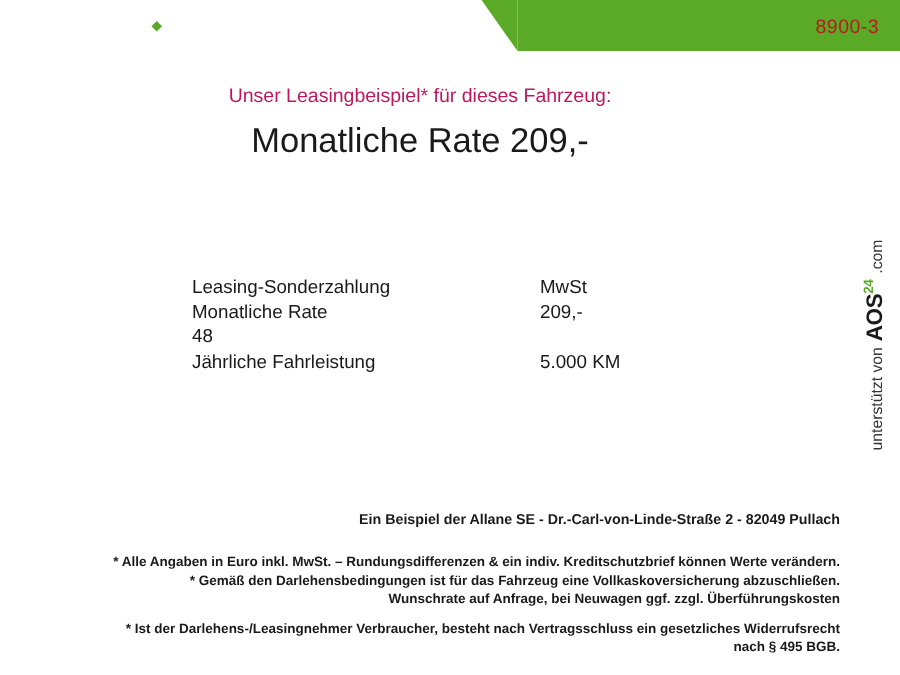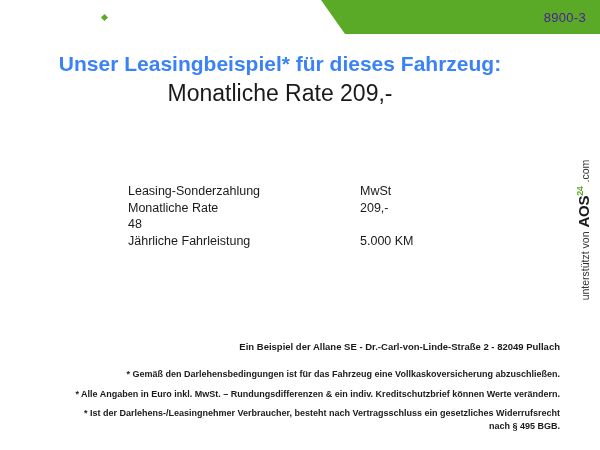--- a/index.html
+++ b/index.html
@@ -74,37 +74,37 @@
     height: 5px;
     background: #5aaa28;
   }
   .header-code {
     position: absolute;
     top: 0;
     right: 14px;
     height: 34px;
     display: flex;
     align-items: center;
-    color: #4c1d95;
+    color: #b91c1c;
     font-size: 13px;
     letter-spacing: 0.3px;
   }
 
   
   .title-block {
     position: absolute;
     top: 52px;
     left: 0;
     width: 560px;
     text-align: center;
   }
   .title-main {
-    font-size: 21px;
-    font-weight: bold;
-    color: #3b82f6;
+    font-size: 13px;
+    font-weight: normal;
+    color: #be185d;
     line-height: 24px;
   }
   .title-rate {
     font-size: 23px;
     font-weight: normal;
     color: #1a1a1a;
     line-height: 30px;
     margin-top: 2px;
   }
 
@@ -225,22 +225,23 @@
     <div class="spec-value">48</div>
   </div>
   <div class="spec-row">
     <div class="spec-label">Jährliche Fahrleistung</div>
     <div class="spec-value">5.000 KM</div>
   </div>
 </div>
 
 <div class="footer">
   <div class="footer-dealer">Ein Beispiel der Allane SE - Dr.-Carl-von-Linde-Straße 2 - 82049 Pullach</div>
+  <div class="footer-note spaced">* Alle Angaben in Euro inkl. MwSt. – Rundungsdifferenzen &amp; ein indiv. Kreditschutzbrief können Werte verändern.</div>
   <div class="footer-note">* Gemäß den Darlehensbedingungen ist für das Fahrzeug eine Vollkaskoversicherung abzuschließen.</div>
-  <div class="footer-note spaced">* Alle Angaben in Euro inkl. MwSt. – Rundungsdifferenzen &amp; ein indiv. Kreditschutzbrief können Werte verändern.</div>
+  <div class="footer-note">Wunschrate auf Anfrage, bei Neuwagen ggf. zzgl. Überführungskosten</div>
   <div class="footer-note spaced">* Ist der Darlehens-/Leasingnehmer Verbraucher, besteht nach Vertragsschluss ein gesetzliches Widerrufsrecht</div>
   <div class="footer-note">nach § 495 BGB.</div>
 </div>
 
 <div class="vstrip">
   <div class="vstrip-inner">
     <span class="vstrip-label">unterstützt von</span>
     <span class="vstrip-logo"><span>AOS</span><span class="sup">24</span></span>
     <span class="vstrip-dom">.com</span>
   </div>

